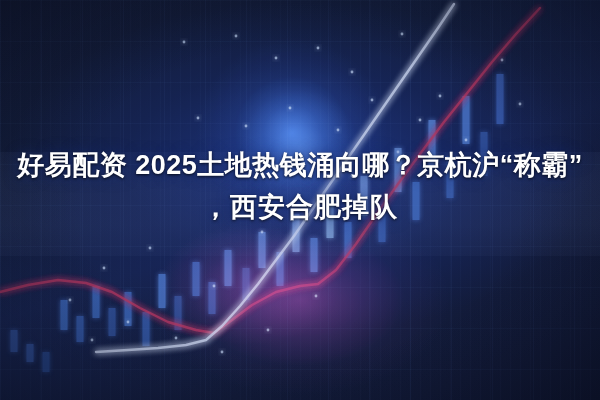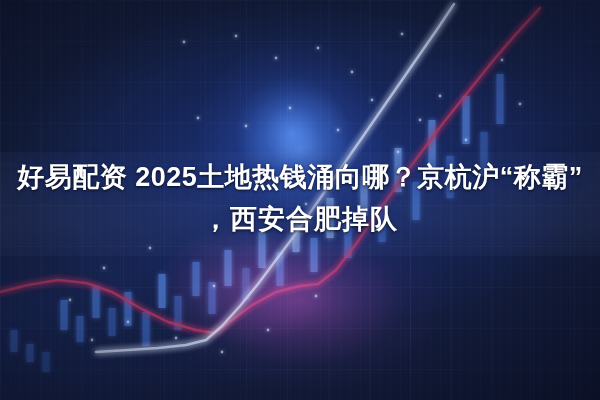--- a/index.html
+++ b/index.html
@@ -82,21 +82,21 @@
     pointer-events: none;
   }
 
   svg.layer { overflow: visible; }
 
   
   .headline {
     position: absolute;
     left: 0;
     right: 0;
-    top: 156px;
+    top: 144px;
     text-align: center;
     color: #ffffff;
     font-size: 27px;
     line-height: 42px;
     font-weight: bold;
     letter-spacing: 0.5px;
     text-shadow:
       0 1px 3px rgba(0,0,0,0.75),
       0 0 14px rgba(20,40,110,0.85);
     white-space: nowrap;

